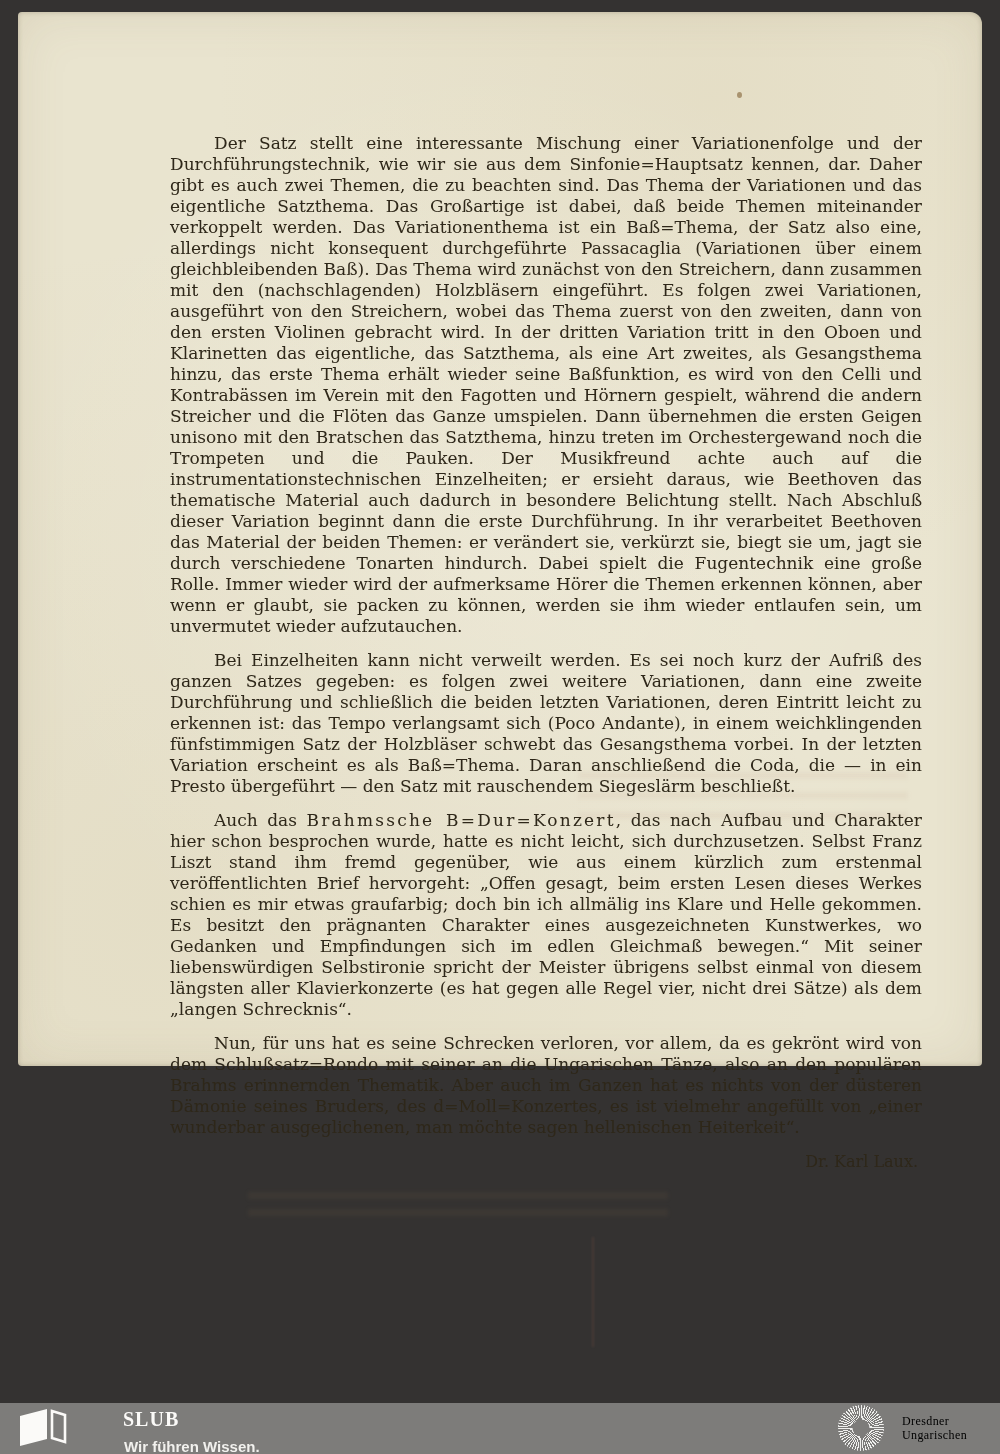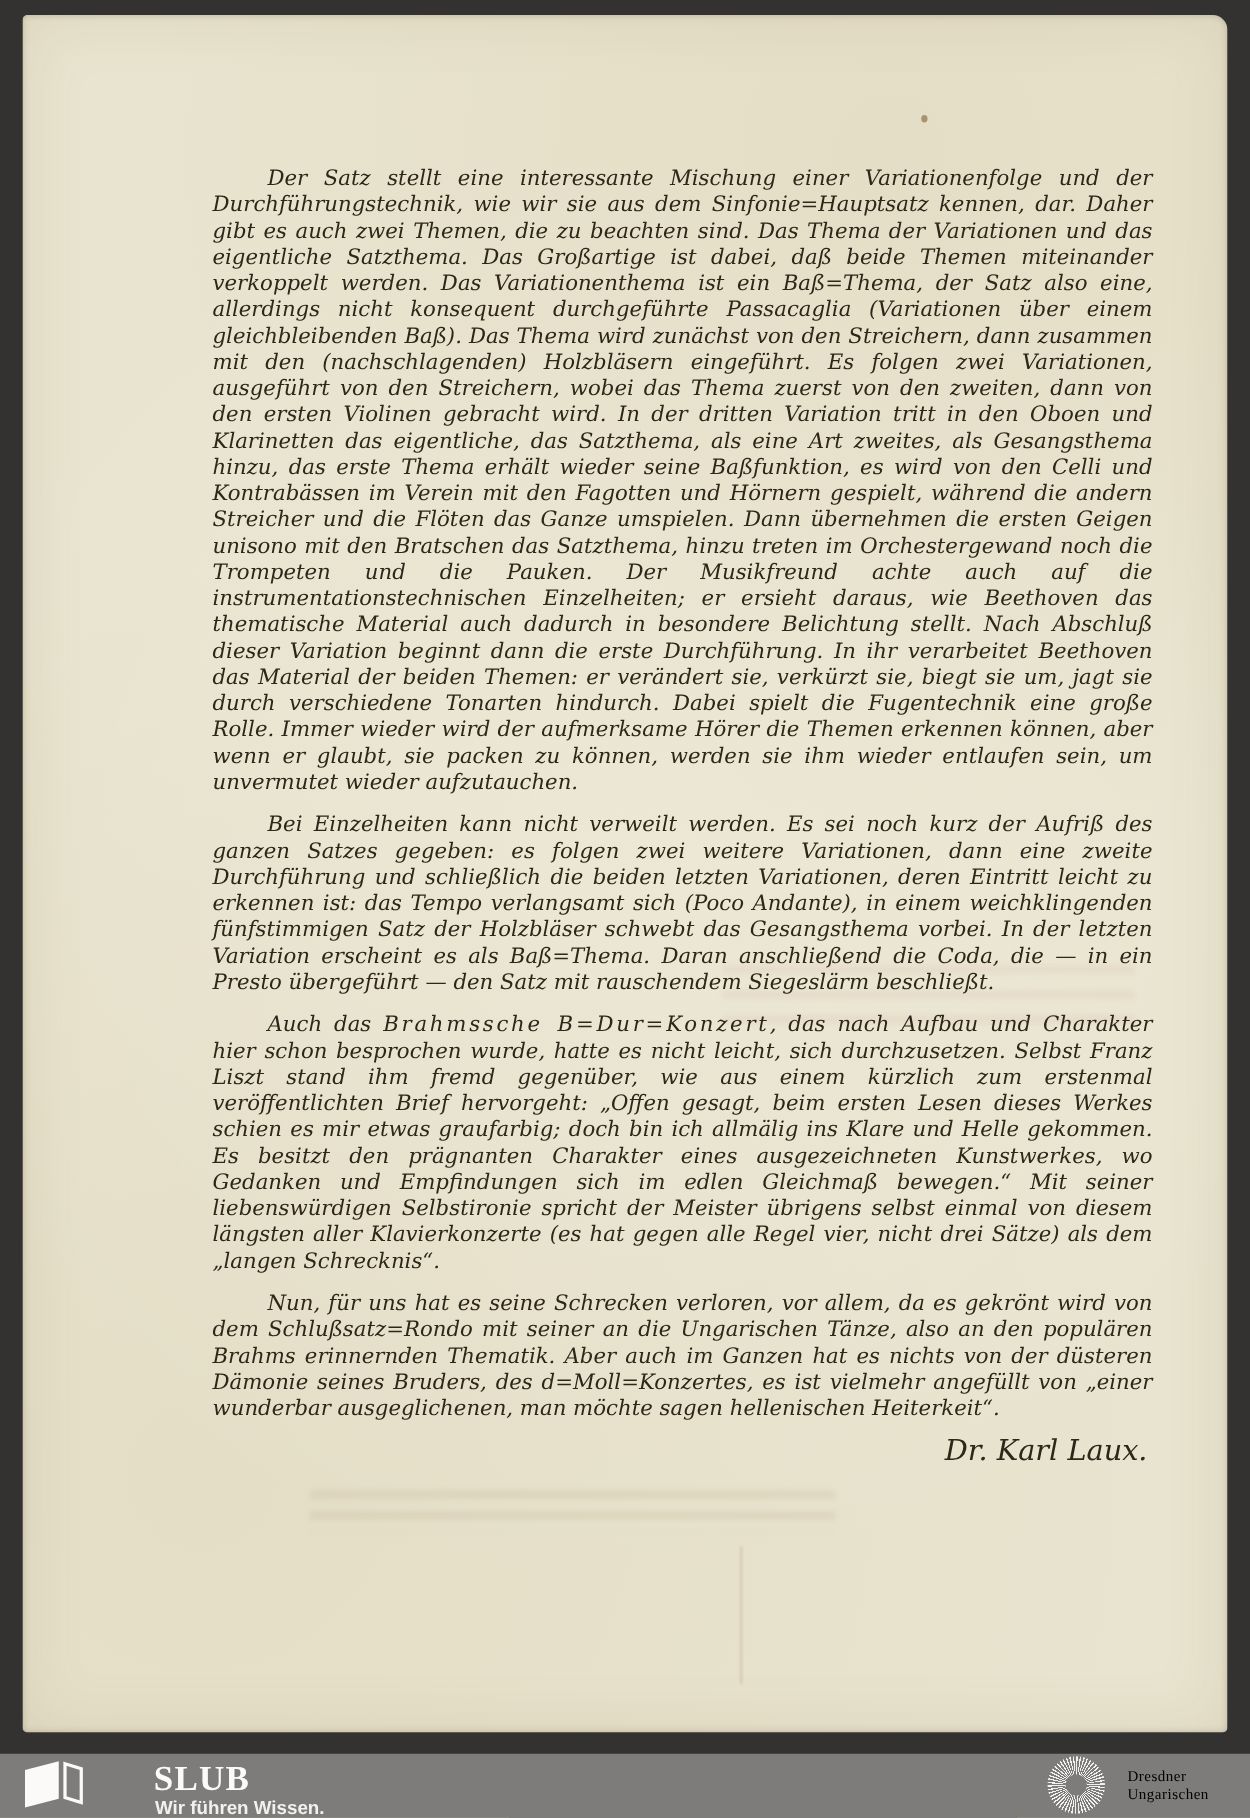--- a/index.html
+++ b/index.html
@@ -1,52 +1,52 @@
 <!DOCTYPE html>
 <html><head>
 <meta charset="utf-8">
 <style>
   html,body{margin:0;padding:0;}
   body{width:1000px;height:1454px;background:#343231;position:relative;overflow:hidden;
        font-family:"DejaVu Serif", serif;}
   .stage{position:absolute;inset:0;}
 
   
-  .paper{position:absolute;left:18px;top:12px;width:964px;height:1374px;
+  .paper{position:absolute;left:18px;top:12px;width:964px;height:1054px;
          background:
            radial-gradient(circle at 72% 8%, rgba(190,168,118,0.10), transparent 42%),
            radial-gradient(circle at 15% 85%, rgba(180,160,110,0.09), transparent 55%),
            radial-gradient(circle at 50% 50%, rgba(255,255,250,0.20), transparent 70%),
            #e9e4cf;
          border-radius:4px 12px 4px 4px;
-         box-shadow: inset 0 0 50px rgba(130,110,70,0.13), inset 0 0 5px rgba(60,50,30,0.25); font-style: italic;}
+         box-shadow: inset 0 0 50px rgba(130,110,70,0.13), inset 0 0 5px rgba(60,50,30,0.25);}
 
   
   .text-block{position:absolute;left:152px;top:121px;width:752px;
               color:#2e2719;font-size:17px;line-height:21px;text-align:justify;}
   .text-block p{margin:0 0 13px 0;text-indent:44px;}
   .sperr{letter-spacing:2.2px;}
-  .signature{text-align:right;padding-right:4px;margin-top:6px;font-size:23px;color:#2e2719;}
+  .signature{text-align:right;padding-right:4px;margin-top:6px;font-size:16px;color:#2e2719;}
 
   
   .speck{position:absolute;left:719px;top:80px;width:5px;height:6px;border-radius:50%;
          background:rgba(120,85,40,0.55);}
   .smudge{position:absolute;filter:blur(2px);pointer-events:none;}
   .smudge-a{left:230px;top:1180px;width:420px;height:34px;
             background:repeating-linear-gradient(rgba(150,120,80,0.10) 0 7px, rgba(0,0,0,0) 7px 17px);}
   .smudge-b{left:560px;top:760px;width:330px;height:60px;
             background:repeating-linear-gradient(rgba(170,110,90,0.07) 0 7px, rgba(0,0,0,0) 7px 20px);}
   .crease{position:absolute;left:574px;top:1225px;width:2px;height:110px;
           background:rgba(160,100,80,0.18);filter:blur(1px);}
 
   
   .footer-bar{position:absolute;left:0;bottom:0;width:1000px;height:51px;background:#7d7c7a;}
   .book-icon{position:absolute;left:20px;top:5px;}
   .slub-name{position:absolute;left:123px;top:5px;color:#fbfaf8;
-             font-family:"Liberation Serif", serif;font-weight:bold;font-size:28px;letter-spacing:1px;}
+             font-family:"Liberation Serif", serif;font-weight:bold;font-size:20px;letter-spacing:1px;}
   .slub-slogan{position:absolute;left:124px;top:35px;color:#f2f1ee;
                font-family:"Liberation Sans", sans-serif;font-weight:bold;font-size:15px;}
   .starburst{position:absolute;left:838px;top:2px;width:46px;height:46px;border-radius:50%;
              background:repeating-conic-gradient(rgba(250,250,248,0.92) 0deg 3deg, rgba(250,250,248,0) 3deg 7.2deg);}
   .starburst::after{content:"";position:absolute;left:50%;top:50%;width:17px;height:17px;
                     transform:translate(-50%,-50%);border-radius:50%;background:#7d7c7a;}
   .phil-text{position:absolute;left:902px;top:11px;color:#000000;
              font-family:"Liberation Serif", serif;font-size:12px;line-height:14px;letter-spacing:0.4px;}
 </style>
 </head>

